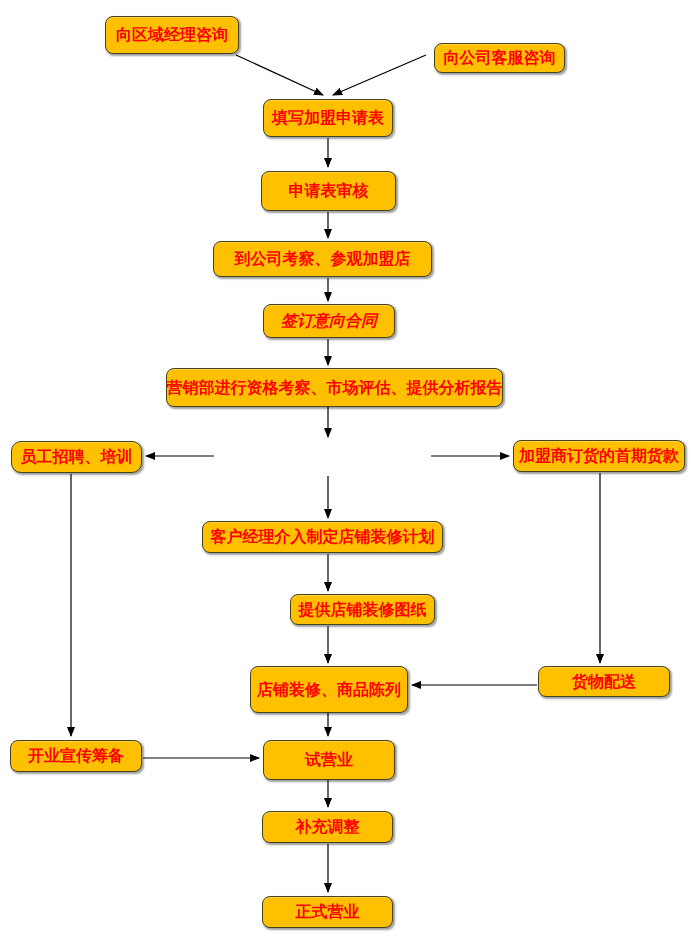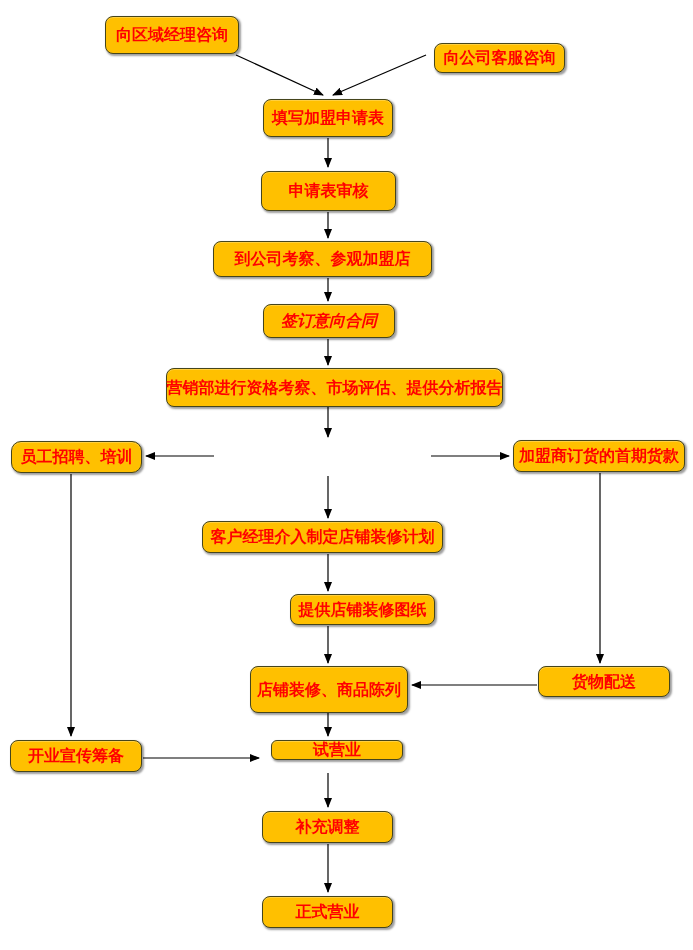--- a/index.html
+++ b/index.html
@@ -74,16 +74,16 @@
     <div class="node" style="left: 213px; top: 241px; width: 219px; height: 36px;">到公司考察、参观加盟店</div>
     <div class="node" style="left: 263px; top: 304px; width: 132px; height: 34px; font-style: italic;">签订意向合同</div>
     <div class="node" style="left: 166px; top: 368px; width: 337px; height: 39px;">营销部进行资格考察、市场评估、提供分析报告</div>
     <div class="node" style="left: 11px; top: 441px; width: 131px; height: 32px; border-radius: 10px;">员工招聘、培训</div>
     <div class="node" style="left: 513px; top: 440px; width: 172px; height: 32px;">加盟商订货的首期货款</div>
     <div class="node" style="left: 202px; top: 521px; width: 241px; height: 32px;">客户经理介入制定店铺装修计划</div>
     <div class="node" style="left: 250px; top: 594px; width: 145px; height: 31px; margin-left: 40px;">提供店铺装修图纸</div>
     <div class="node" style="left: 250px; top: 666px; width: 158px; height: 47px;">店铺装修、商品陈列</div>
     <div class="node" style="left: 538px; top: 666px; width: 132px; height: 31px;">货物配送</div>
     <div class="node" style="left: 10px; top: 740px; width: 132px; height: 32px;">开业宣传筹备</div>
-    <div class="node" style="left: 271px; top: 740px; width: 132px; height: 20px; border-radius: 6px;">试营业</div>
+    <div class="node" style="left: 263px; top: 740px; width: 132px; height: 40px;">试营业</div>
     <div class="node" style="left: 262px; top: 811px; width: 131px; height: 32px;">补充调整</div>
     <div class="node" style="left: 262px; top: 896px; width: 131px; height: 32px;">正式营业</div>
   </div>
 
 </body></html>

